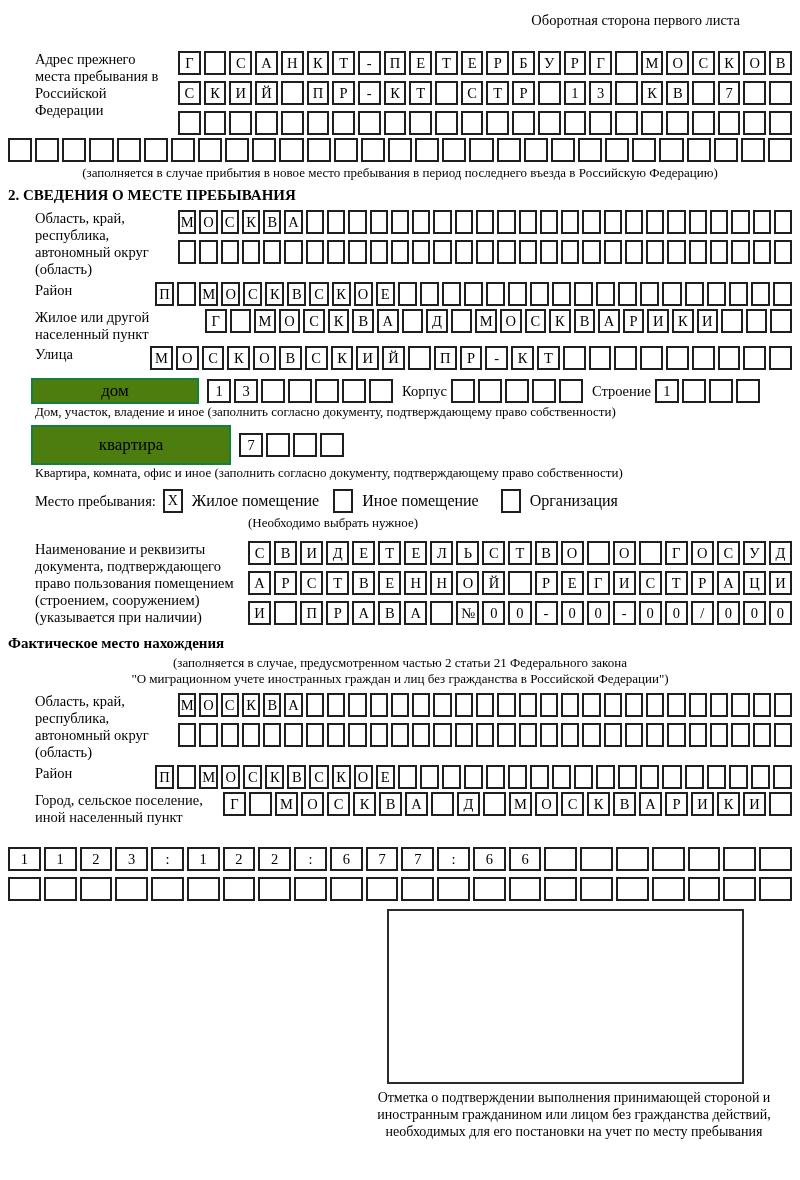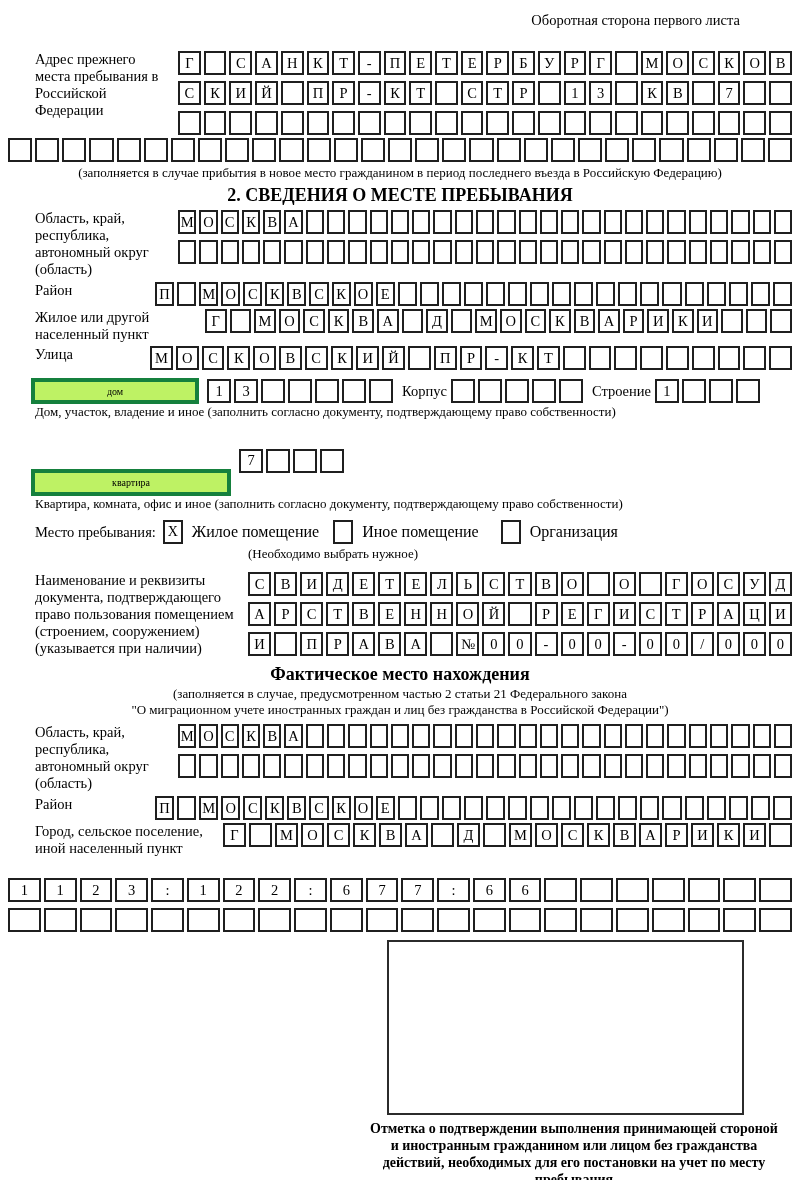--- a/index.html
+++ b/index.html
@@ -20,39 +20,39 @@
   .w-doc{width:240px}.in-doc{width:205px}
 
   .stack{flex:1;display:flex;flex-direction:column;gap:6px;}
   .cells{flex:1;display:flex;gap:3px;}
   .cell{flex:1 1 0;height:24px;border:2px solid #1f1f1f;box-sizing:border-box;background:#fff;
         display:flex;align-items:center;justify-content:center;font-size:14.5px;}
   .fullrow{margin-top:3px;}
   .note{font-size:13px;line-height:16px;}
   .center{text-align:center;}
   .pad-note{padding-left:27px;}
-  .title{font-weight:bold;font-size:18px;text-align:center;line-height:19px;}
+  .title{font-weight:bold;font-size:15px;line-height:19px;}
 
   .houserow{display:flex;align-items:center;margin-left:23px;}
-  .bigbox{border:4px solid #15803d;box-sizing:border-box;display:flex;align-items:center;justify-content:center;font-size:10px;background:#bef264;}
+  .bigbox{border:2px solid #15803d;box-sizing:border-box;display:flex;align-items:center;justify-content:center;font-size:17px;background:#4d7c0f;}
   .dom{width:168px;height:26px;}
-  .kvart{width:200px;height:27px;margin-top:44px;}
+  .kvart{width:200px;height:40px;}
   .cellgroup{display:flex;gap:3px;}
   .cellgroup .cell{flex:none;width:24px;}.gap8{margin-left:8px}.gap10{margin-left:9px}.gap4{margin-left:4px}
   .inline-lbl{font-size:14.5px;white-space:nowrap;}
 
   .stayrow{display:flex;align-items:center;margin-left:27px;margin-top:8px;}
   .ckbox{flex:none;width:20px;height:24px;border:2px solid #1f1f1f;box-sizing:border-box;
          display:flex;align-items:center;justify-content:center;font-size:14px;}
   .opt-lbl{font-size:16px;margin-left:9px;white-space:nowrap;}
   .ck1{margin-left:7px}.ck2{margin-left:14px}.ck3{margin-left:22px}
   .optnote{margin-left:240px;margin-top:2px;}
 
   .stamp{margin-left:379px;width:357px;height:175px;border:2px solid #2b2b2b;box-sizing:border-box;margin-top:8px;}
-  .stamp-note{margin-left:360px;width:412px;text-align:center;font-size:14px;line-height:17px;margin-top:5px;font-weight:bold;}
+  .stamp-note{margin-left:360px;width:412px;text-align:center;font-size:14px;line-height:17px;margin-top:5px;}
 
   .mt22{margin-top:22px}.mt10{margin-top:10px}.mt8{margin-top:8px}.mt6{margin-top:6px}
   .mt5{margin-top:5px}.mt4{margin-top:4px}.mt3{margin-top:3px}.mt2{margin-top:2px}
   .cells-offset{margin-top:18px;}
 </style>
 </head>
 <body>
 
 <div class="page">
 
@@ -167,21 +167,21 @@
       <span class="cell"></span>
       <span class="cell"></span>
       <span class="cell"></span>
       <span class="cell"></span>
       <span class="cell"></span>
       <span class="cell"></span>
       <span class="cell"></span>
       <span class="cell"></span>
       <span class="cell"></span>
     </div>
-  <div class="note center mt3">(заполняется в случае прибытия в новое место гражданином в период последнего въезда в Российскую Федерацию)</div>
+  <div class="note center mt3">(заполняется в случае прибытия в новое место пребывания в период последнего въезда в Российскую Федерацию)</div>
 
   <div class="title mt5">2. СВЕДЕНИЯ О МЕСТЕ ПРЕБЫВАНИЯ</div>
 
   <div class="frow mt5">
     <div class="lbl w-reg">
       <span class="in in-reg">Область, край, республика, автономный округ (область)</span>
     </div>
     <div class="stack">
       <div class="cells">
           <span class="cell">М</span>

